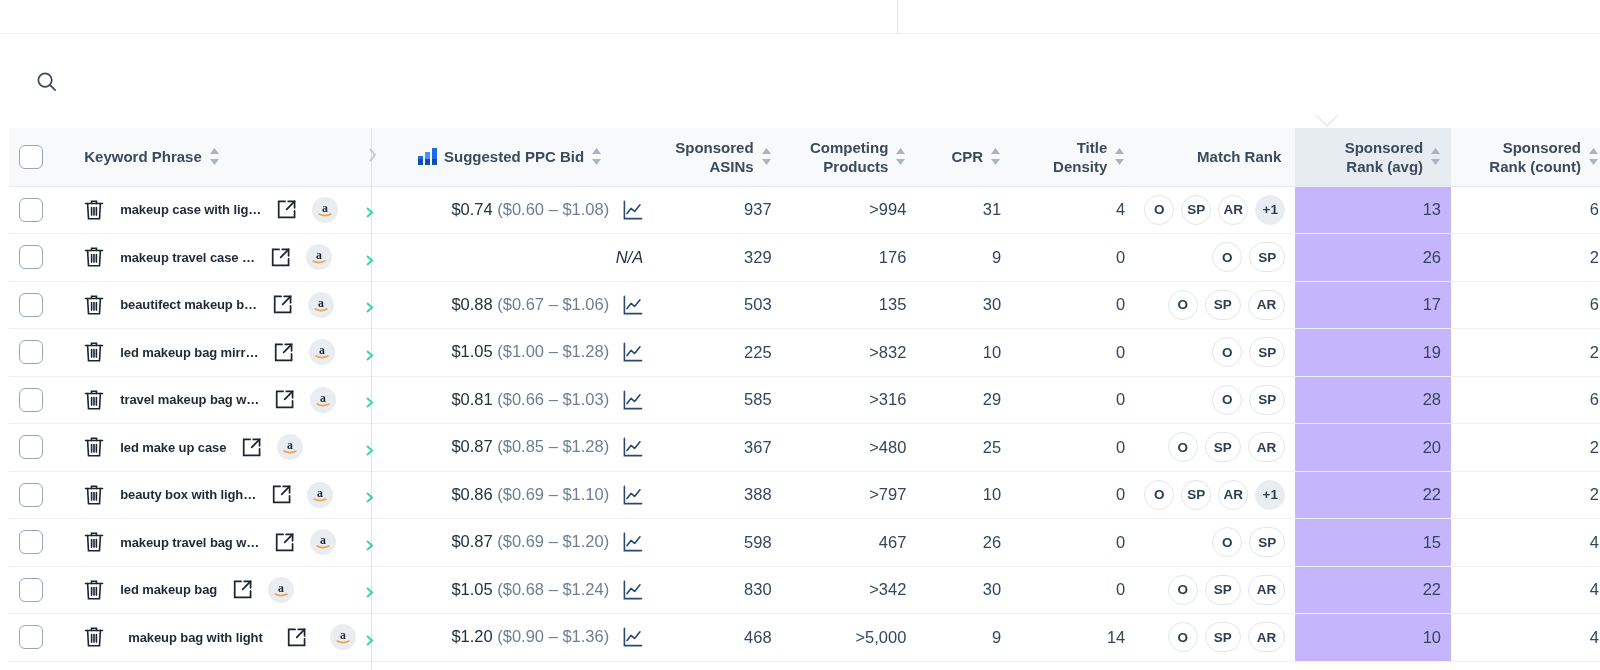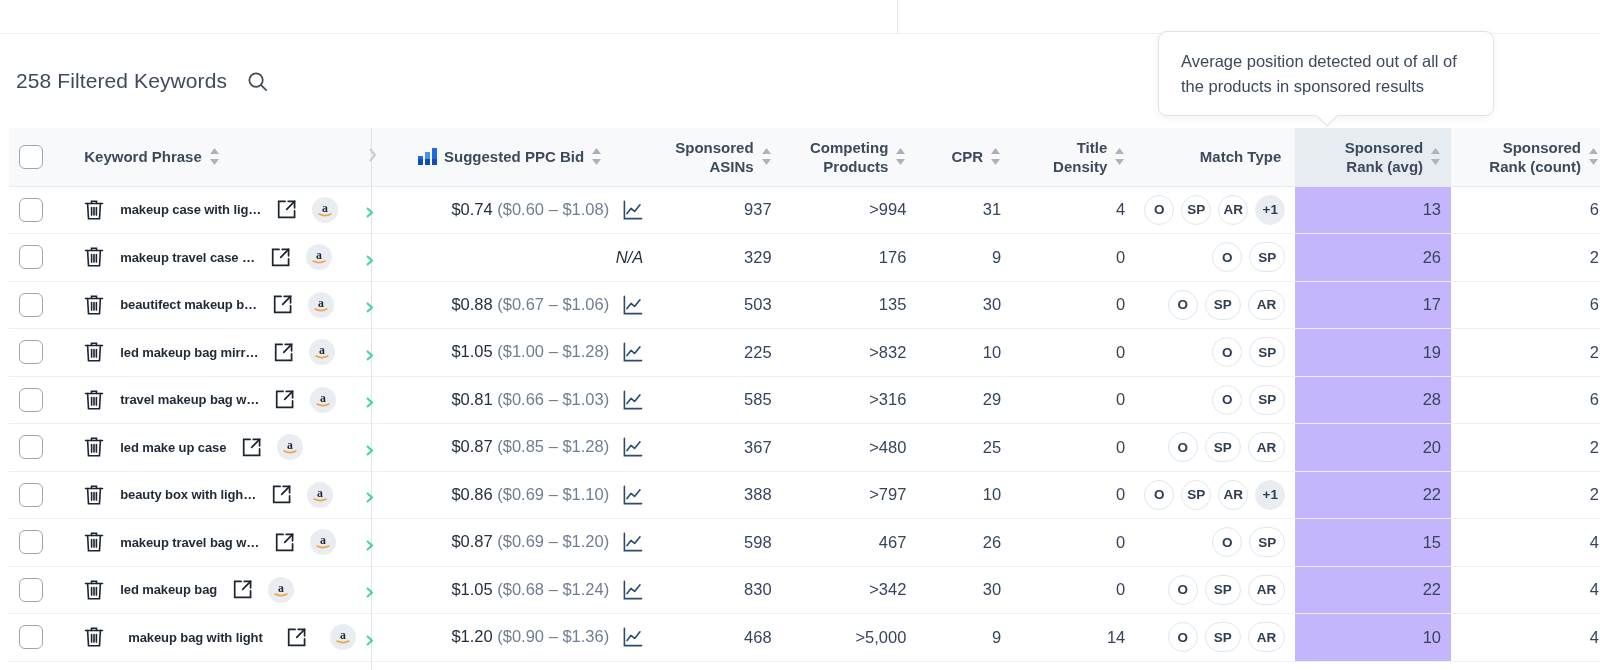--- a/index.html
+++ b/index.html
@@ -125,30 +125,26 @@
 </head>
 <body>
 
 <div id="app">
 
   <div class="top-strip">
     <div class="top-divider-v"></div>
   </div>
   <div class="top-divider-h"></div>
 
-  <div class="tooltip">
-    <div class="tooltip-text">Average position detected out of all of the products in sponsored results</div>
-  </div>
   <svg class="tooltip-arrow" viewBox="0 0 22 12">
     <path d="M0 0 L11 11 L22 0" fill="#fff" stroke="#dfe3e8" stroke-width="1.2"></path>
     <path d="M1 0 L21 0" stroke="#fff" stroke-width="2.4"></path>
   </svg>
 
   <div class="list-header">
-    <div class="filtered-count">258 Filtered Keywords</div>
     <div class="search-icon-btn">
       <svg viewBox="0 0 24 24" width="23" height="23" fill="none" stroke="#3f4b5b" stroke-width="1.8" stroke-linecap="round">
         <circle cx="10.5" cy="10.5" r="7"></circle>
           <line x1="15.8" y1="15.8" x2="21" y2="21"></line>
       </svg>
     </div>
   </div>
 
   <div class="table-wrap sticky-col">
     <table class="kw">
@@ -229,21 +225,21 @@
               <span class="th-label">Title
 Density</span>
               <svg class="sort-ico" viewBox="0 0 11 17">
                   <path d="M5.5 0 L10 6 L1 6 Z" fill="#aab4c0"></path>
                   <path d="M5.5 17 L10 11 L1 11 Z" fill="#aab4c0"></path>
                 </svg>
             </div>
           </th>
           <th>
             <div class="th-inner right" style="padding-right:4px">
-              <span class="th-label">Match Type</span>
+              <span class="th-label">Match Rank</span>
             </div>
           </th>
           <th class="hl">
             <div class="th-inner right">
               <span class="th-label">Sponsored
 Rank (avg)</span>
               <svg class="sort-ico" viewBox="0 0 11 17">
                   <path d="M5.5 0 L10 6 L1 6 Z" fill="#aab4c0"></path>
                   <path d="M5.5 17 L10 11 L1 11 Z" fill="#aab4c0"></path>
                 </svg>

